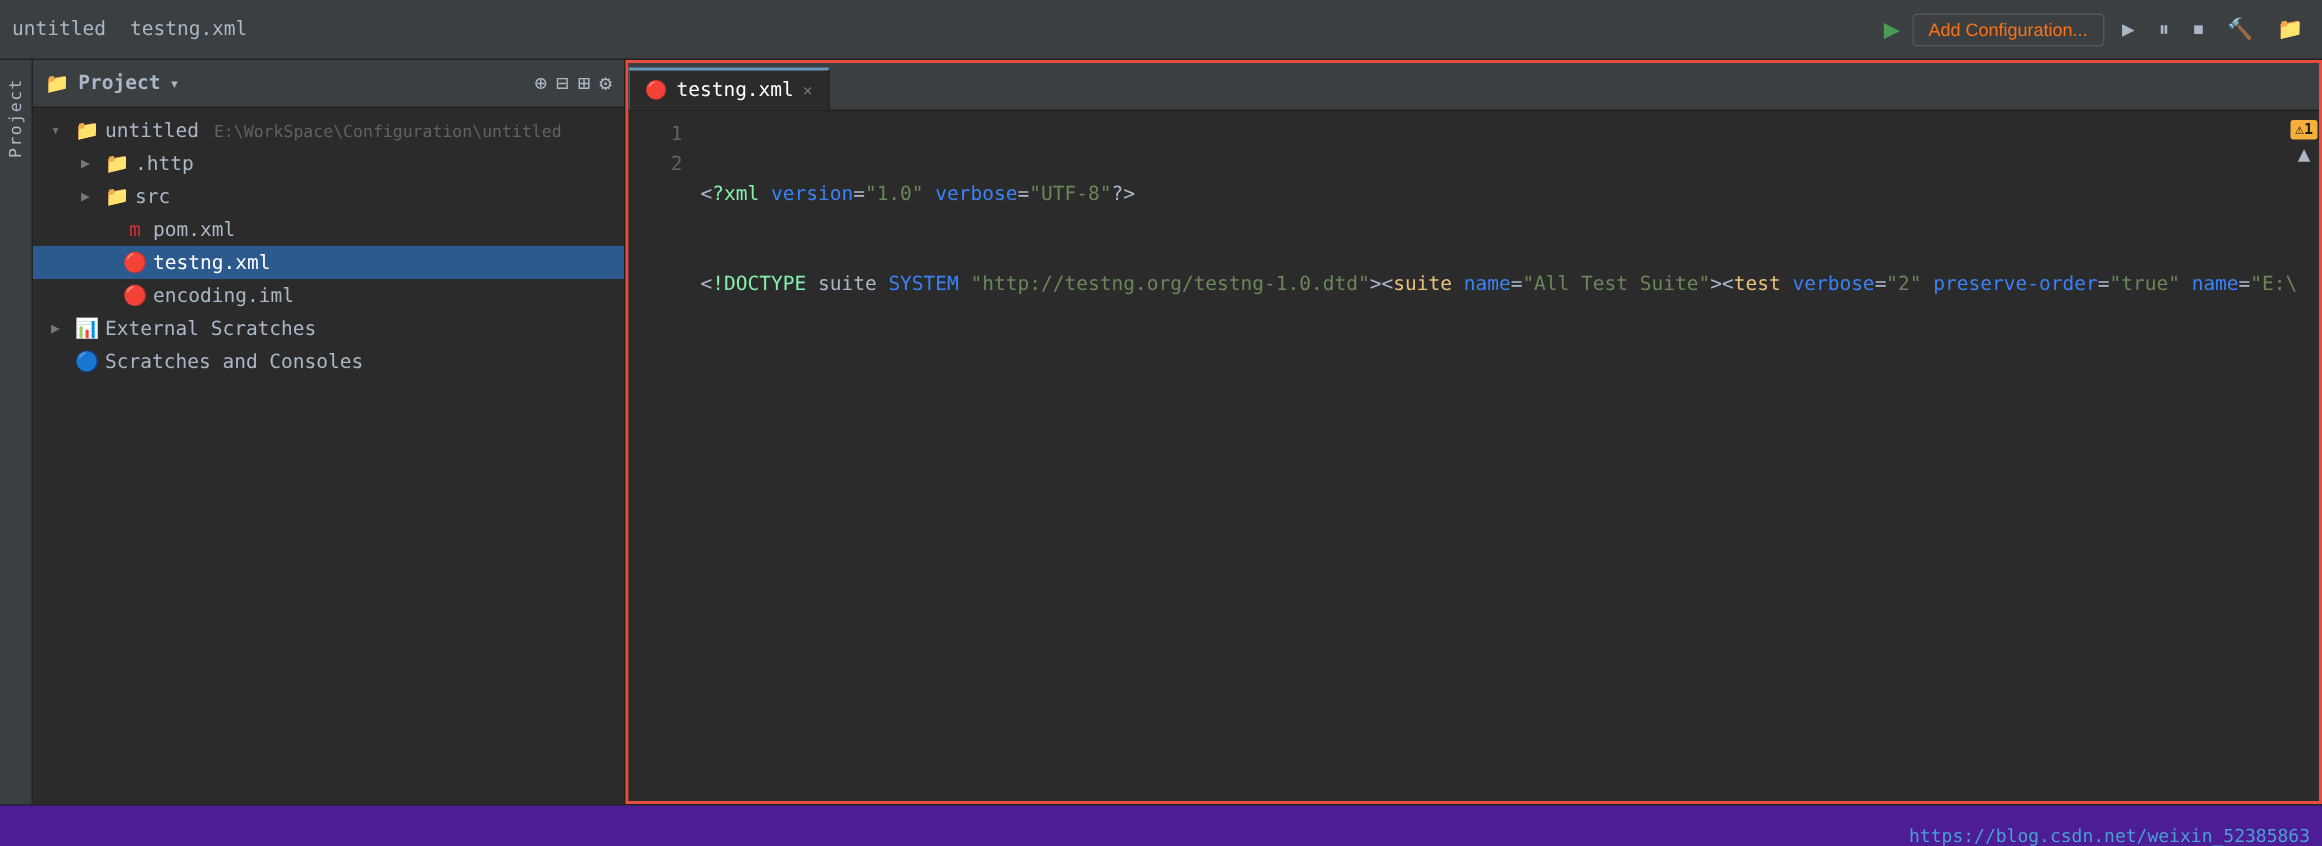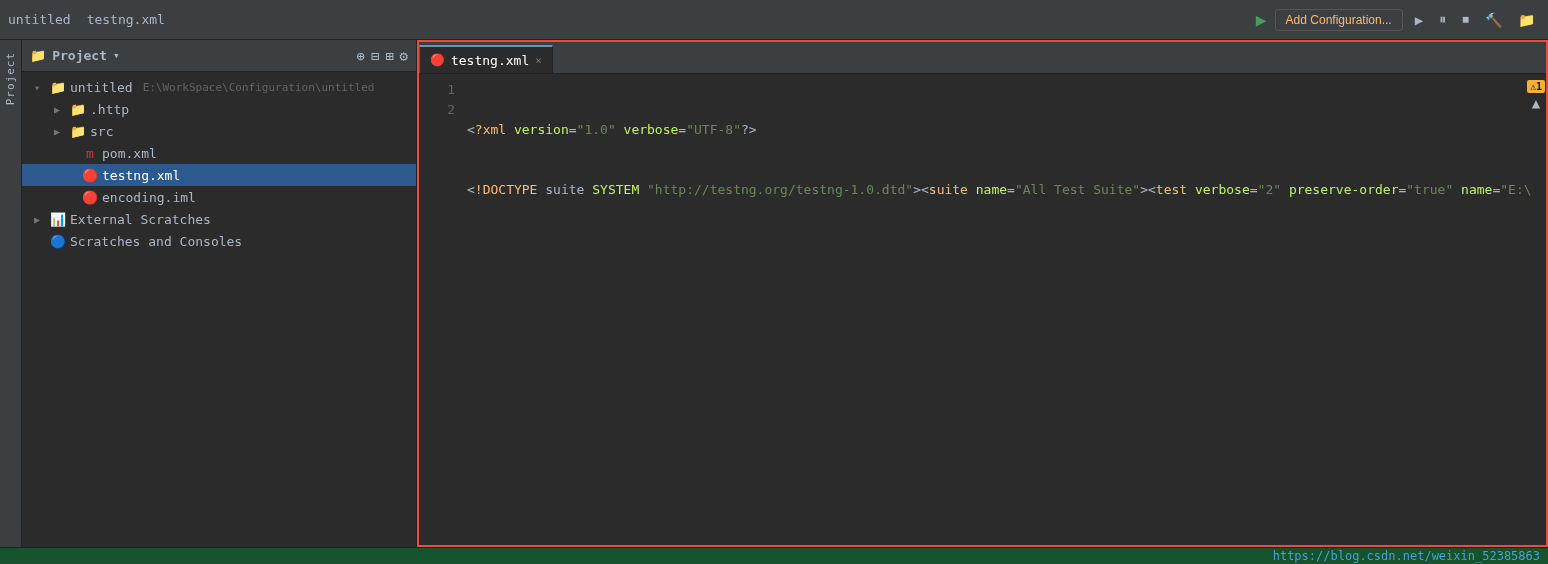--- a/index.html
+++ b/index.html
@@ -41,21 +41,21 @@
       gap: 8px;
     }
     .run-icon {
       color: #499c54;
       font-size: 18px;
       cursor: pointer;
     }
     .add-config-btn {
       background: transparent;
       border: 1px solid #555;
-      color: #fdba74;
+      color: #f97316;
       padding: 3px 10px;
       border-radius: 3px;
       font-size: 12px;
       cursor: pointer;
     }
     .toolbar-icon-btn {
       color: #a9b7c6;
       font-size: 14px;
       cursor: pointer;
       padding: 2px 4px;
@@ -224,24 +224,24 @@
       padding: 6px 8px;
       overflow: auto;
       font-size: 13px;
       line-height: 20px;
       white-space: pre;
     }
     .code-line { display: block; }
 
     
     .tag { color: #e8c17a; }
-    .attr-name { color: #bef264; }
+    .attr-name { color: #3b82f6; }
     .attr-value { color: #6a8759; }
     .punct { color: #a9b7c6; }
-    .decl { color: #fdba74; }
+    .decl { color: #86efac; }
 
     
     .editor-gutter-right {
       position: absolute;
       right: 0;
       top: 0;
       width: 20px;
       padding-top: 6px;
       display: flex;
       flex-direction: column;
@@ -252,24 +252,24 @@
       background: #f4af3d;
       color: #1a1a1a;
       font-size: 10px;
       font-weight: bold;
       padding: 1px 3px;
       border-radius: 2px;
     }
 
     
     .bottom-bar {
-      height: 17px;
-      background: #14532d;
-      display: flex;
-      align-items: center;
+      height: 28px;
+      background: #4c1d95;
+      display: flex;
+      align-items: flex-end;
       padding: 0 8px;
       border-top: 1px solid #222;
       flex-shrink: 0;
     }
     .bottom-bar-spacer { flex: 1; }
     .bottom-bar-url {
       color: #4a9fd4;
       font-size: 12px;
     }
   </style>

